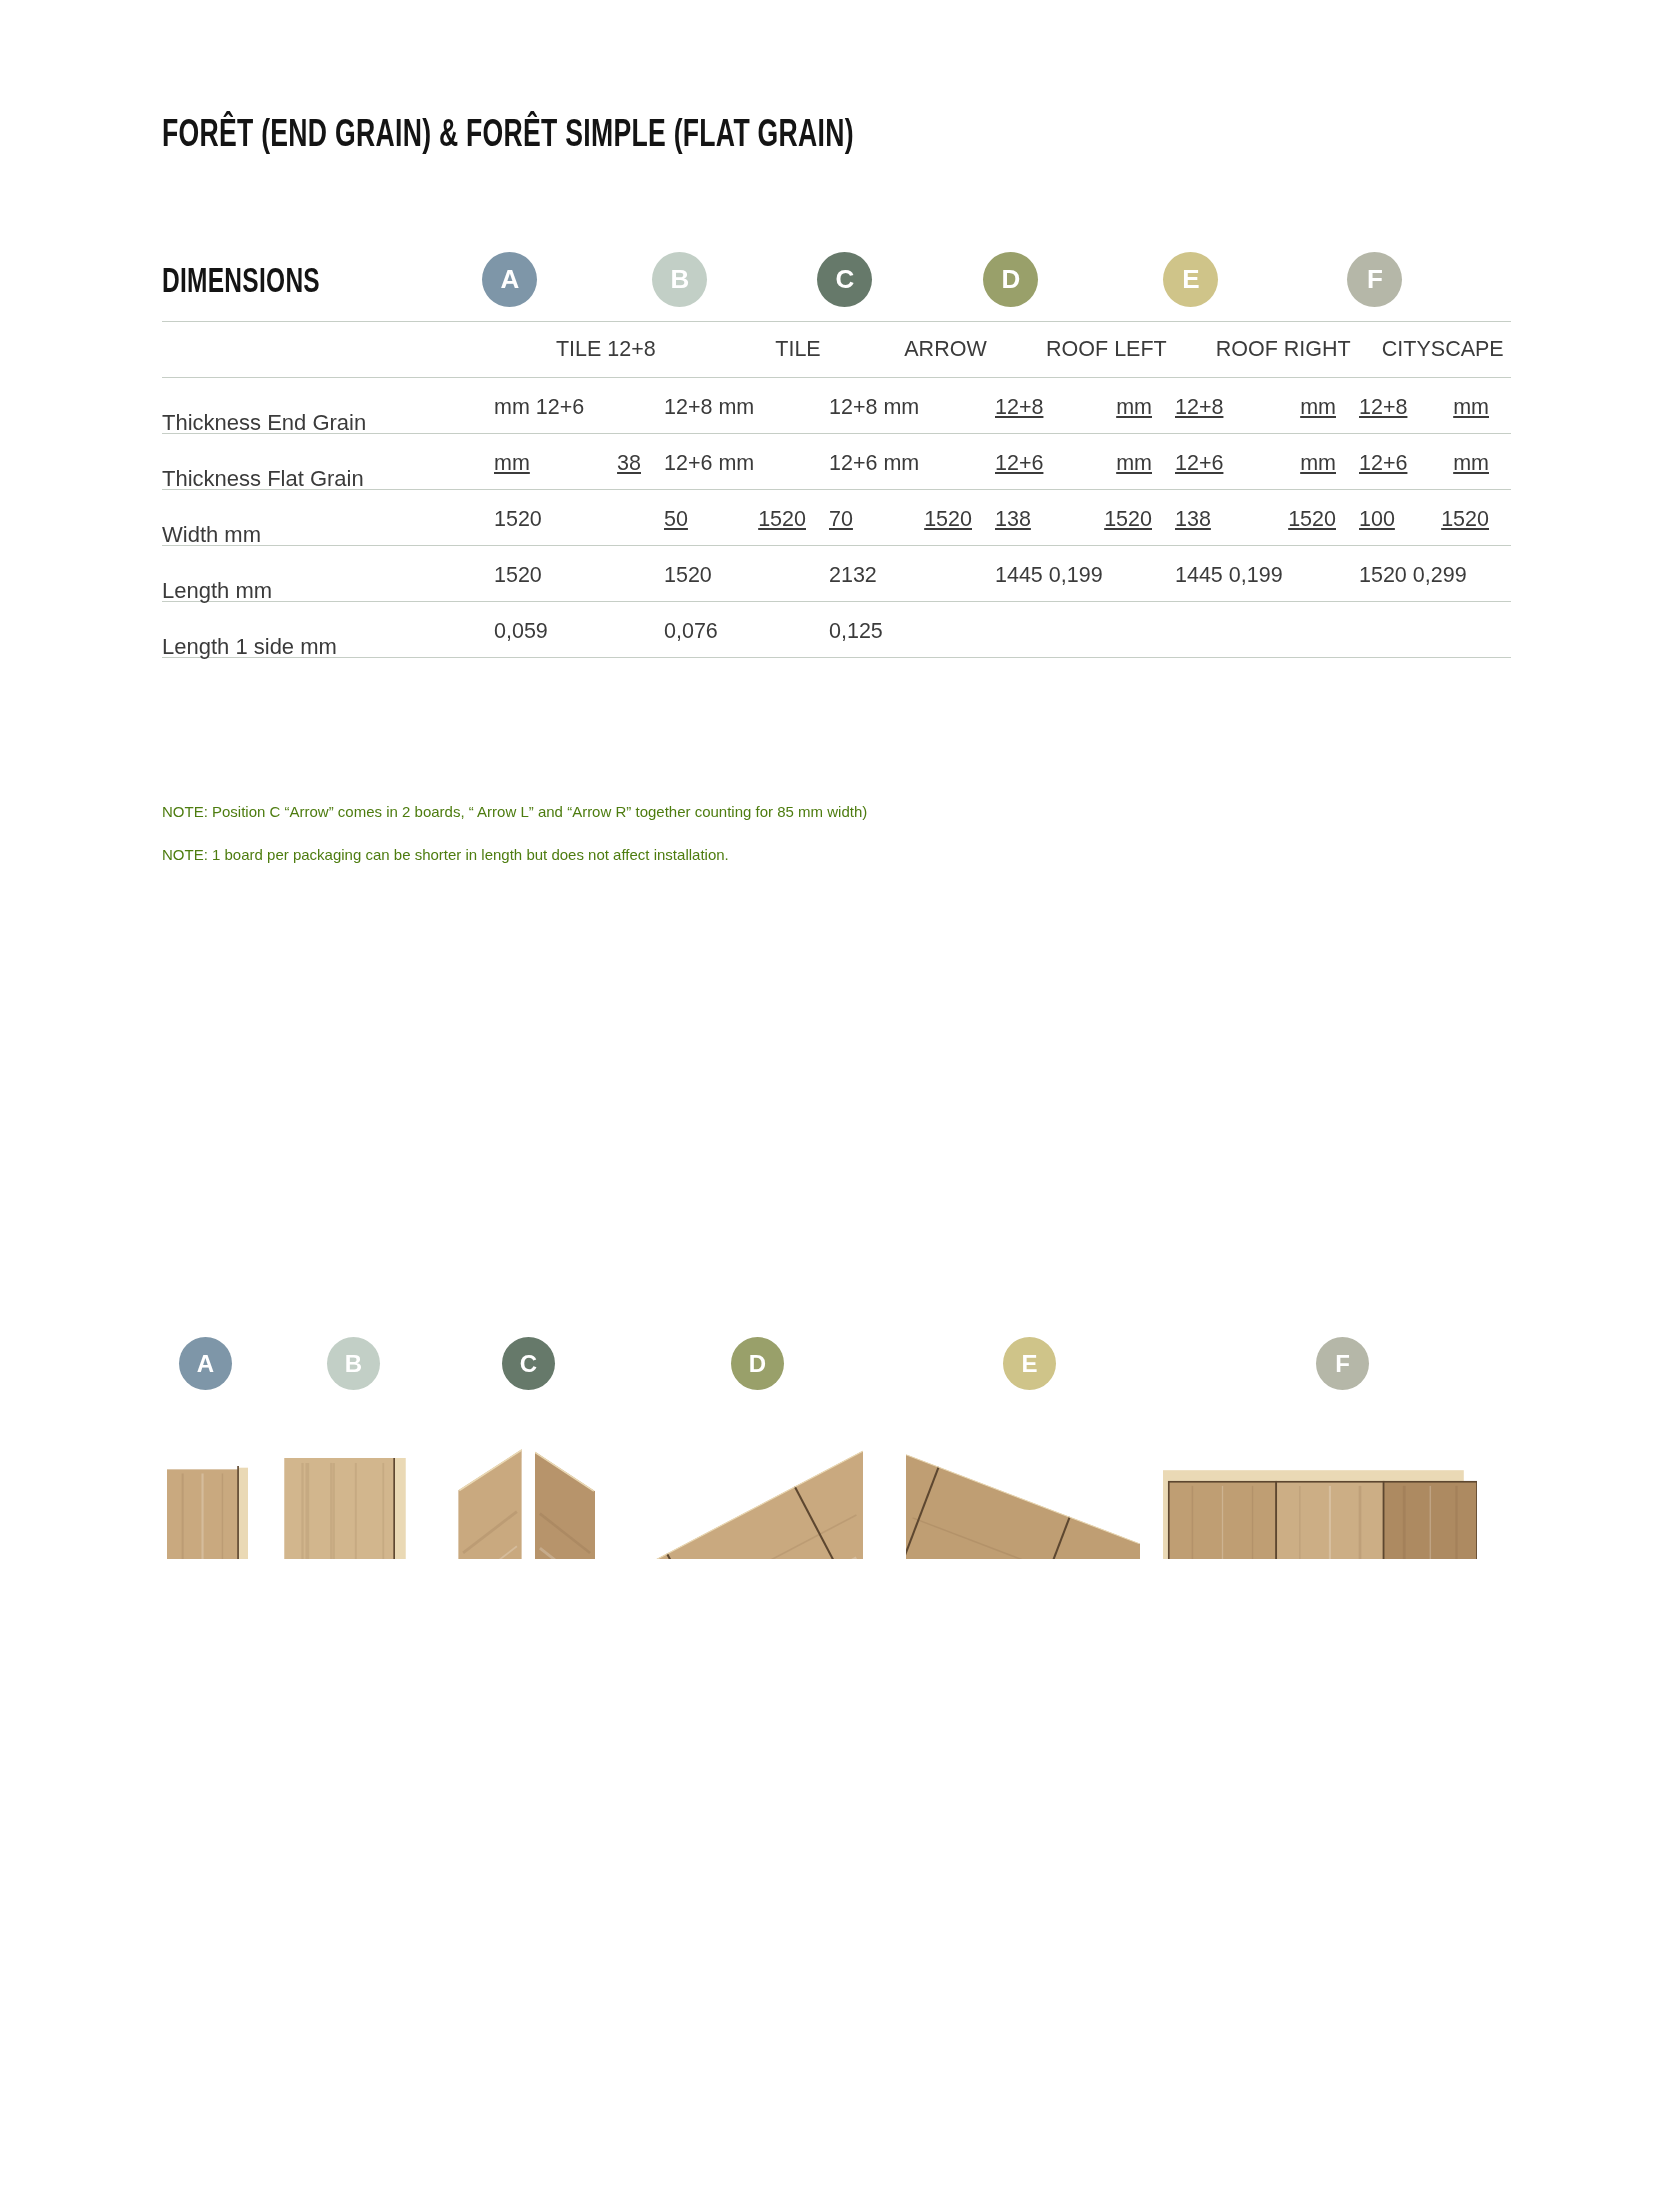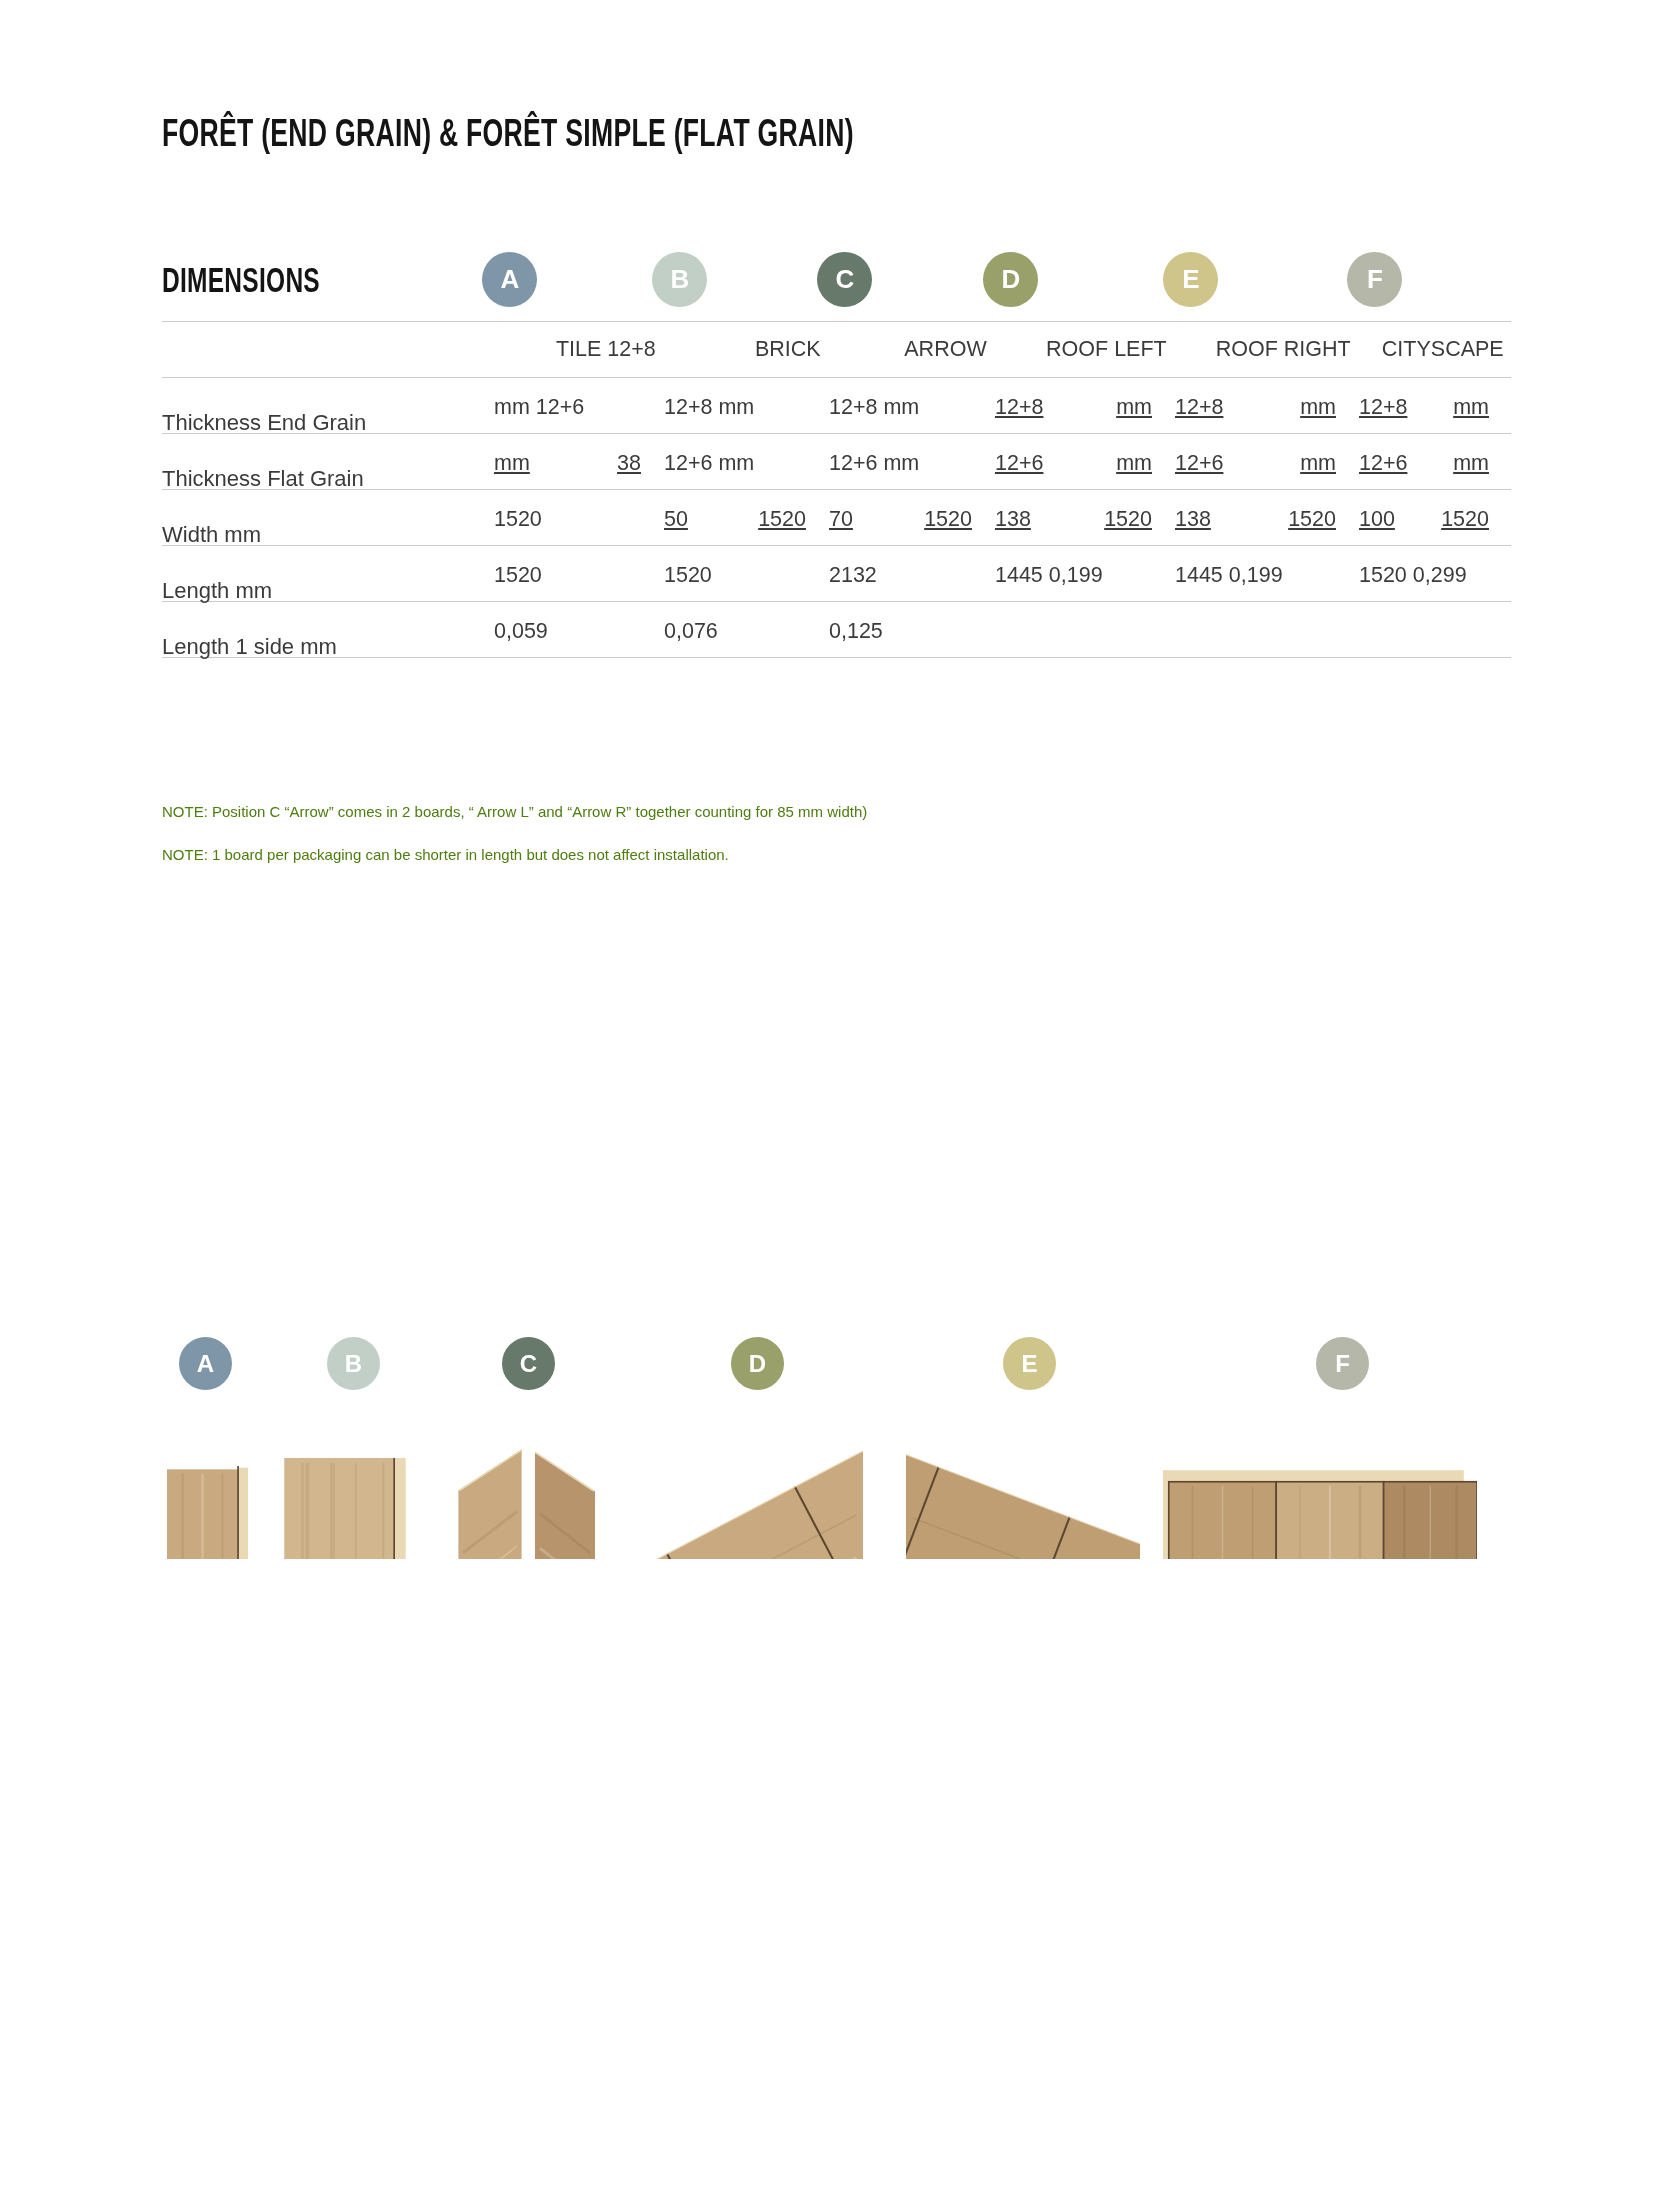--- a/index.html
+++ b/index.html
@@ -69,21 +69,21 @@
           </div>
         </div>
       </div>
     <div class="trow">
       <div class="cell"></div>
 
     <div class="cell colhead">
           <span>TILE 12+8</span>
         </div>
         <div class="cell colhead">
-          <span>BRICK</span>
+          <span>TILE</span>
         </div>
         <div class="cell colhead">
           <span>ARROW</span>
         </div>
         <div class="cell colhead">
           <span>ROOF LEFT</span>
         </div>
         <div class="cell colhead">
           <span>ROOF RIGHT</span>
         </div>

